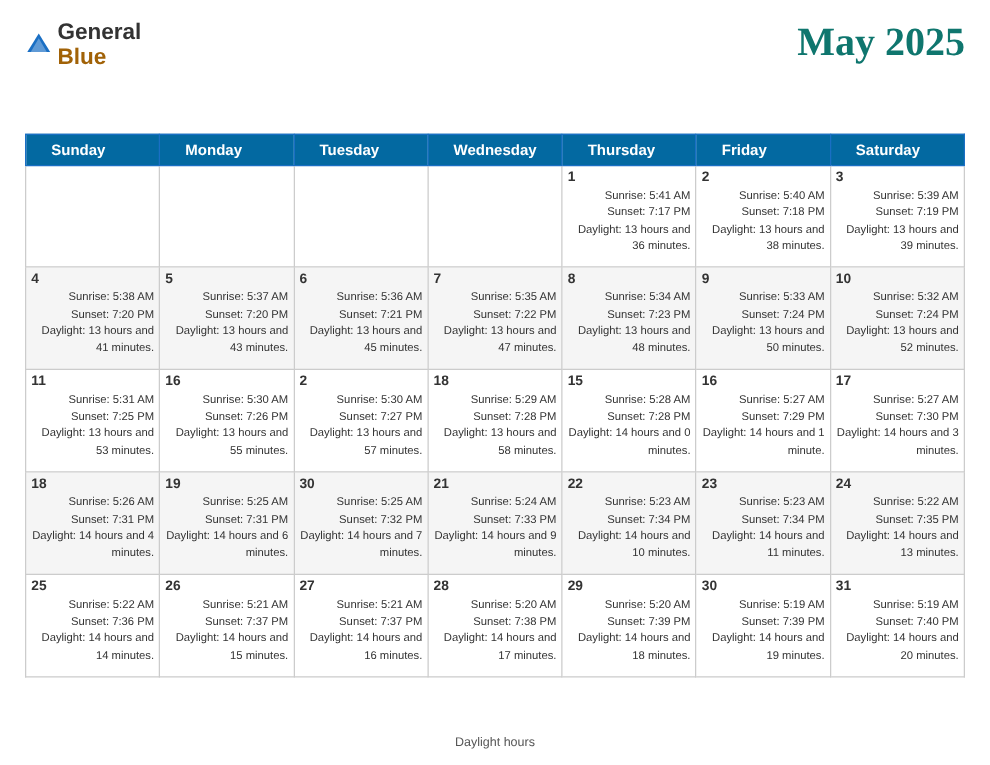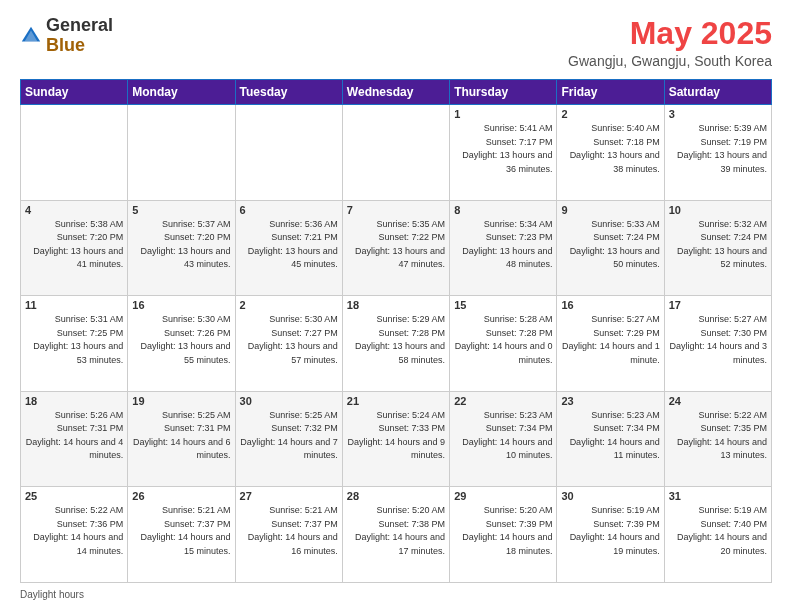--- a/index.html
+++ b/index.html
@@ -9,20 +9,21 @@
       width: 792px;
       height: 612px;
       overflow: hidden;
     }
     .page {
       width: 792px;
       height: 612px;
       padding: 16px 20px 12px 20px;
       display: flex;
       flex-direction: column;
+      gap: 41px;
     }
     .header {
       display: flex;
       justify-content: space-between;
       align-items: flex-start;
       margin-bottom: 10px;
     }
     .logo {
       display: flex;
       align-items: center;
@@ -38,41 +39,42 @@
     .logo-icon {
       width: 22px;
       height: 22px;
     }
     .title-block {
       text-align: right;
     }
     .main-title {
       font-size: 32px;
       font-weight: bold;
-      color: #ef4444;
+      color: #0f766e;
       line-height: 1.1;
+      font-family: Liberation Serif, serif;
     }
     .subtitle {
       font-size: 14px;
       color: #555;
       margin-top: 2px;
     }
     .calendar {
       flex: 1;
       border: 1px solid #ccc;
       border-collapse: collapse;
       width: 100%;
       table-layout: fixed;
     }
     .calendar thead tr th {
-      background: #4c1d95;
+      background: #0369a1;
       color: #fff;
       font-size: 12px;
       font-weight: bold;
-      padding: 5px 4px;
+      padding: 5px 20px;
       text-align: left;
       border: 1px solid #1a6fc4;
     }
     .calendar tbody tr td {
       vertical-align: top;
       font-size: 9.5px;
       color: #333;
       padding: 3px 4px;
       border: 1px solid #ccc;
       background: #fff;
@@ -93,41 +95,40 @@
       color: #333;
       text-align: right;
     }
     .empty-cell {
       background: #fff !important;
     }
     .footer-note {
       margin-top: 6px;
       font-size: 10px;
       color: #555;
-      text-align: left;
+      text-align: center;
     }
   </style>
 </head>
 <body>
 
 <div class="page">
   <div class="header">
     <div class="logo">
       <svg class="logo-icon" viewBox="0 0 24 24">
         <polygon points="12,2 22,18 2,18" fill="#1a6fc4"></polygon>
         <polygon points="12,6 19,18 5,18" fill="#fff" opacity="0.3"></polygon>
       </svg>
       <div class="logo-text">
         <span class="logo-general">General</span><br>
         <span class="logo-blue">Blue</span>
       </div>
     </div>
     <div class="title-block">
       <div class="main-title">May 2025</div>
-      <div class="subtitle">Gwangju, Gwangju, South Korea</div>
     </div>
   </div>
 
   <table class="calendar">
     <thead>
       <tr>
       <th>Sunday</th>
           <th>Monday</th>
           <th>Tuesday</th>
           <th>Wednesday</th>

